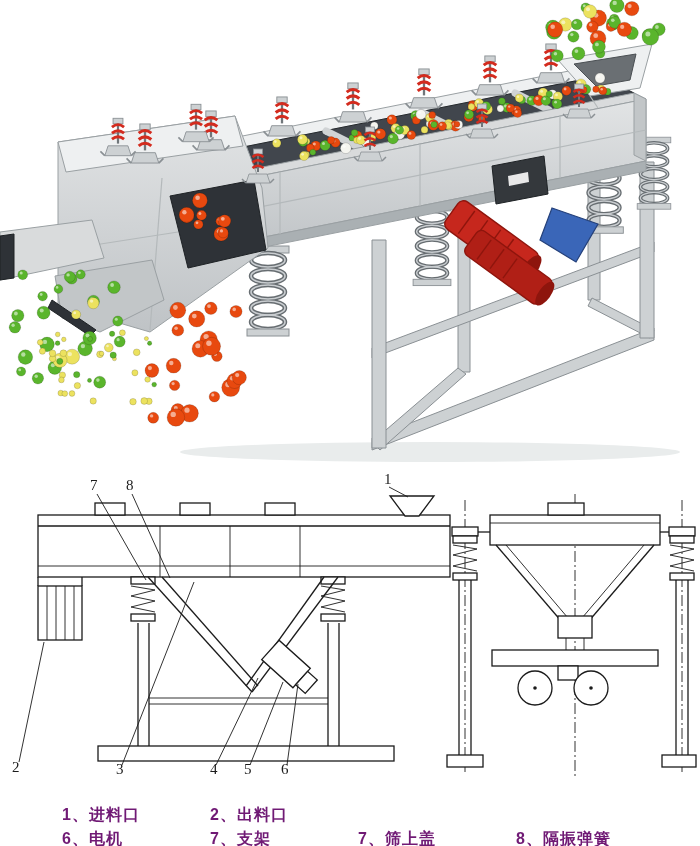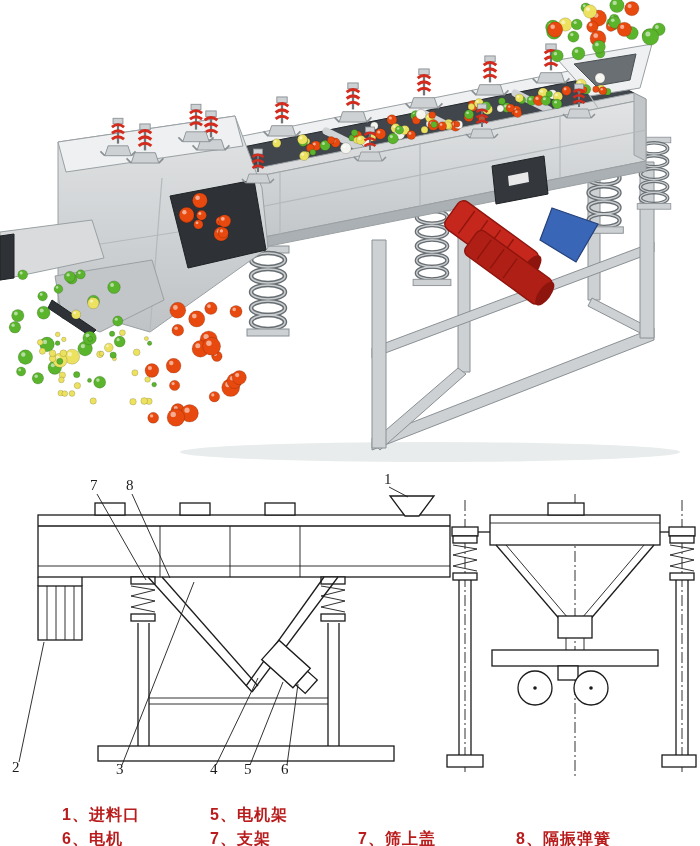--- a/index.html
+++ b/index.html
@@ -35,21 +35,21 @@
   .ln{fill:none;stroke:var(--ink);stroke-width:1.3;}
   .lnthin{fill:none;stroke:var(--ink);stroke-width:.9;}
   .fillw{fill:#fff;stroke:var(--ink);stroke-width:1.3;}
   .leader{stroke:var(--ink);stroke-width:.9;}
   .dash{fill:none;stroke:var(--ink);stroke-width:.9;stroke-dasharray:11 3 2 3;}
   .callout{font:15px "Liberation Serif",serif;fill:var(--ink);}
   .dot{fill:var(--ink);}
   
   #legend{padding:5px 0 0 62px;}
   .legend-row{display:grid;grid-template-columns:148px 148px 158px 176px;margin-bottom:3px;}
-  .legend-item{font-size:16px;font-weight:600;color:#b91c1c;letter-spacing:1px;white-space:nowrap;}
+  .legend-item{font-size:16px;font-weight:600;color:#701a75;letter-spacing:1px;white-space:nowrap;}
 </style>
 </head>
 <body>
 
 <div id="stage">
 
   <div>
   <svg width="700" height="470" viewBox="0 0 700 470" xmlns="http://www.w3.org/2000/svg">
     <defs>
       <linearGradient id="gradWall" x1="0" y1="0" x2="0" y2="1">
@@ -634,21 +634,21 @@
         <rect class="fillw" x="447" y="285" width="36" height="12"></rect>
         <rect class="fillw" x="662" y="285" width="34" height="12"></rect>
       </g>
     </g>
   </svg>
   </div>
 
   <div id="legend">
     <div class="legend-row">
       <span class="legend-item"><span>1、</span><span>进料口</span></span>
-      <span class="legend-item"><span>5、</span><span>电机架</span></span>
+      <span class="legend-item"><span>2、</span><span>出料口</span></span>
     </div>
     <div class="legend-row">
       <span class="legend-item"><span>6、</span><span>电机</span></span>
       <span class="legend-item"><span>7、</span><span>支架</span></span>
       <span class="legend-item"><span>7、</span><span>筛上盖</span></span>
       <span class="legend-item"><span>8、</span><span>隔振弹簧</span></span>
     </div>
   </div>
 </div>
 

